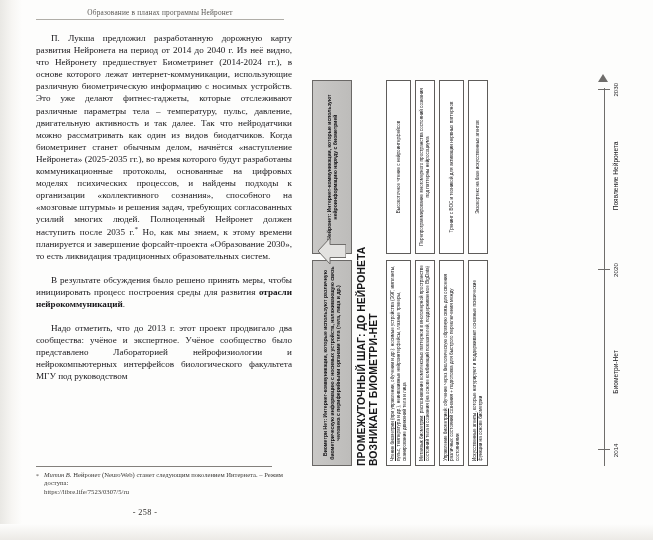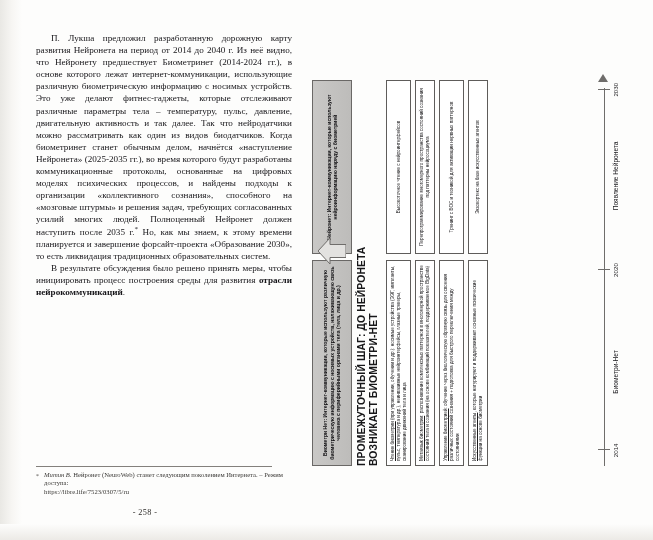--- a/index.html
+++ b/index.html
@@ -70,21 +70,21 @@
     text-align: justify;
     color: #17161a;
     hyphens: none;
   }
   #text-column p {
     margin: 0;
     text-indent: 15px;
     text-align: justify;
     text-justify: inter-word;
   }
-  #text-column p + p { margin-top: 0; }
+  #text-column p + p { margin-top: 12px; }
   .bold-inline { font-weight: bold; }
   .fn-marker {
     font-size: 7px;
     vertical-align: super;
     line-height: 0;
   }
 
   
   #footnote {
     position: absolute;
@@ -288,24 +288,29 @@
   }
 </style>
 </head>
 <body>
 
 <div id="page">
 
   <div id="page-shadow-left"></div>
   <div id="page-shadow-bottom"></div>
 
+  <div id="running-head">
+    <span class="rh-text">Образование в планах программы Нейронет</span>
+    <span class="rh-rule"></span>
+  </div>
 
   <div id="text-column">
     <p><span>П. Лукша предложил разработанную дорожную карту развития Нейронета на период от 2014 до 2040 г. Из неё видно, что Нейронету предшествует Биометринет (2014-2024 гг.), в основе которого лежат интернет-коммуникации, использующие различную биометрическую информацию с носимых устройств. Это уже делают фитнес-гаджеты, которые отслеживают различные параметры тела – температуру, пульс, давление, двигательную активность и так далее. Так что нейродатчики можно рассматривать как один из видов биодатчиков. Когда биометринет станет обычным делом, начнётся «наступление Нейронета» (2025-2035 гг.), во время которого будут разработаны коммуникационные протоколы, основанные на цифровых моделях психических процессов, и найдены подходы к организации «коллективного сознания», способного на «мозговые штурмы» и решения задач, требующих согласованных усилий многих людей. Полноценный Нейронет должен наступить после 2035 г.</span><span class="fn-marker">*</span><span> Но, как мы знаем, к этому времени планируется и завершение форсайт-проекта «Образование 2030», то есть ликвидация традиционных образовательных систем.</span></p>
     <p><span>В результате обсуждения было решено принять меры, чтобы инициировать процесс построения среды для развития </span><span class="bold-inline">отрасли нейрокоммуникаций</span><span>.</span></p>
+    <p>Надо отметить, что до 2013 г. этот проект продвигало два сообщества: учёное и экспертное. Учёное сообщество было представлено Лабораторией нейрофизиологии и нейрокомпьютерных интерфейсов биологического факультета МГУ под руководством</p>
   </div>
 
   <div id="footnote">
     <div class="fn-rule"></div>
     <div class="fn-body">
       <span class="fn-star">*</span>
       <span><span class="fn-author">Митин В.</span><span> Нейронет (NeuroWeb) станет следующим поколением Интернета. – Режим доступа:</span><br><span class="fn-url">https://libre.life/7523/0307/5/ru</span></span>
     </div>
   </div>
 

